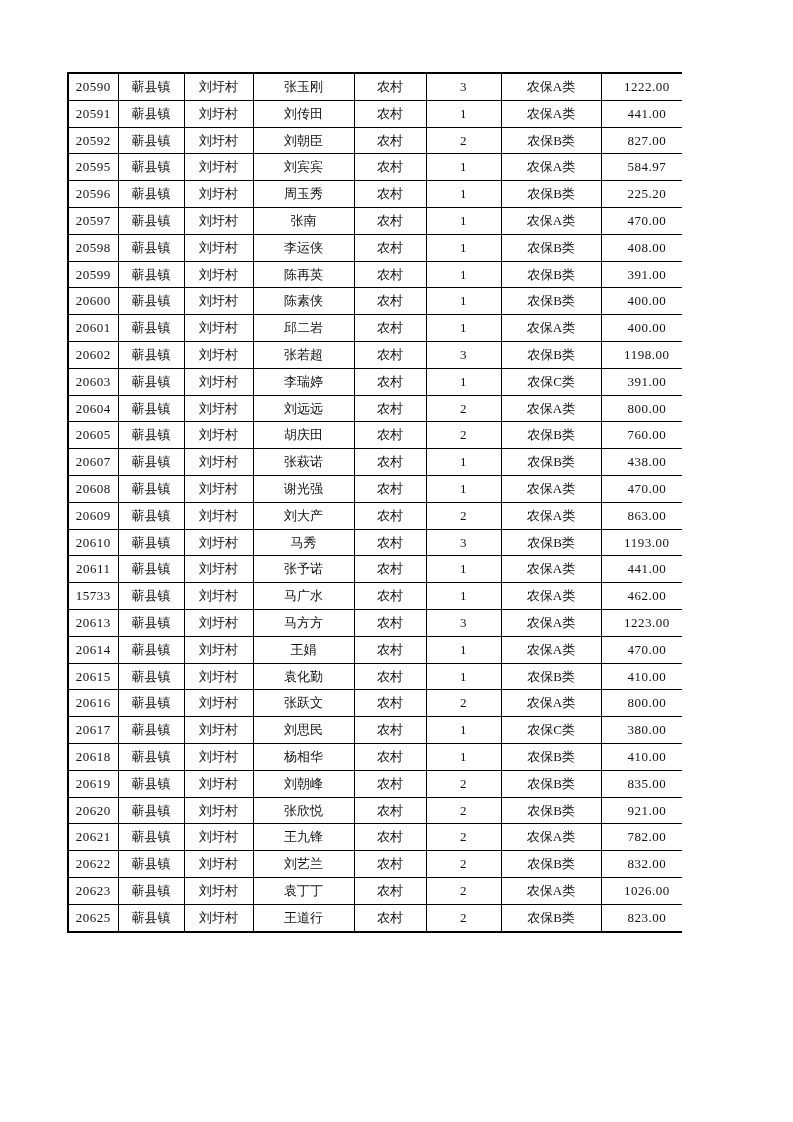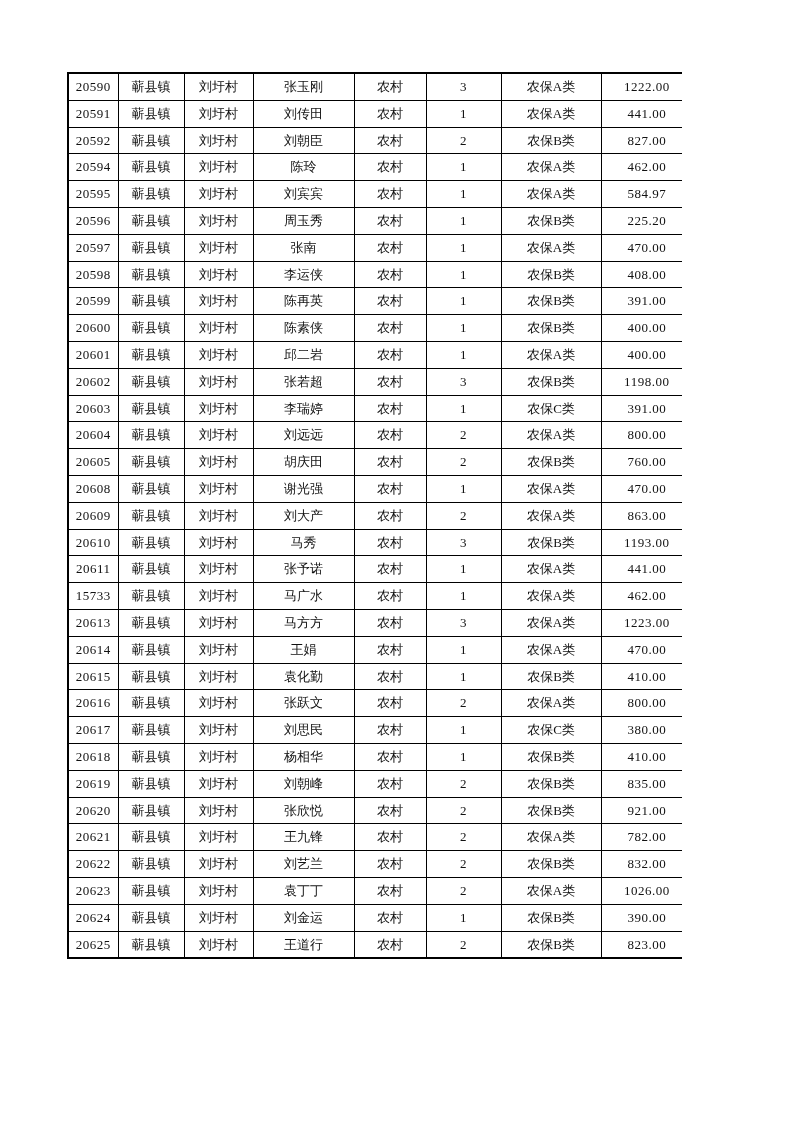--- a/index.html
+++ b/index.html
@@ -88,30 +88,20 @@
           <td class="num">20592</td>
           <td>蕲县镇</td>
           <td>刘圩村</td>
           <td>刘朝臣</td>
           <td>农村</td>
           <td class="num">2</td>
           <td>农保B类</td>
           <td class="num">827.00</td>
         </tr>
         <tr>
-          <td class="num">20594</td>
-          <td>蕲县镇</td>
-          <td>刘圩村</td>
-          <td>陈玲</td>
-          <td>农村</td>
-          <td class="num">1</td>
-          <td>农保A类</td>
-          <td class="num">462.00</td>
-        </tr>
-        <tr>
           <td class="num">20595</td>
           <td>蕲县镇</td>
           <td>刘圩村</td>
           <td>刘宾宾</td>
           <td>农村</td>
           <td class="num">1</td>
           <td>农保A类</td>
           <td class="num">584.97</td>
         </tr>
         <tr>
@@ -208,20 +198,30 @@
           <td class="num">20605</td>
           <td>蕲县镇</td>
           <td>刘圩村</td>
           <td>胡庆田</td>
           <td>农村</td>
           <td class="num">2</td>
           <td>农保B类</td>
           <td class="num">760.00</td>
         </tr>
         <tr>
+          <td class="num">20607</td>
+          <td>蕲县镇</td>
+          <td>刘圩村</td>
+          <td>张萩诺</td>
+          <td>农村</td>
+          <td class="num">1</td>
+          <td>农保B类</td>
+          <td class="num">438.00</td>
+        </tr>
+        <tr>
           <td class="num">20608</td>
           <td>蕲县镇</td>
           <td>刘圩村</td>
           <td>谢光强</td>
           <td>农村</td>
           <td class="num">1</td>
           <td>农保A类</td>
           <td class="num">470.00</td>
         </tr>
         <tr>
@@ -366,30 +366,20 @@
         </tr>
         <tr>
           <td class="num">20623</td>
           <td>蕲县镇</td>
           <td>刘圩村</td>
           <td>袁丁丁</td>
           <td>农村</td>
           <td class="num">2</td>
           <td>农保A类</td>
           <td class="num">1026.00</td>
-        </tr>
-        <tr>
-          <td class="num">20624</td>
-          <td>蕲县镇</td>
-          <td>刘圩村</td>
-          <td>刘金运</td>
-          <td>农村</td>
-          <td class="num">1</td>
-          <td>农保B类</td>
-          <td class="num">390.00</td>
         </tr>
         <tr>
           <td class="num">20625</td>
           <td>蕲县镇</td>
           <td>刘圩村</td>
           <td>王道行</td>
           <td>农村</td>
           <td class="num">2</td>
           <td>农保B类</td>
           <td class="num">823.00</td>

